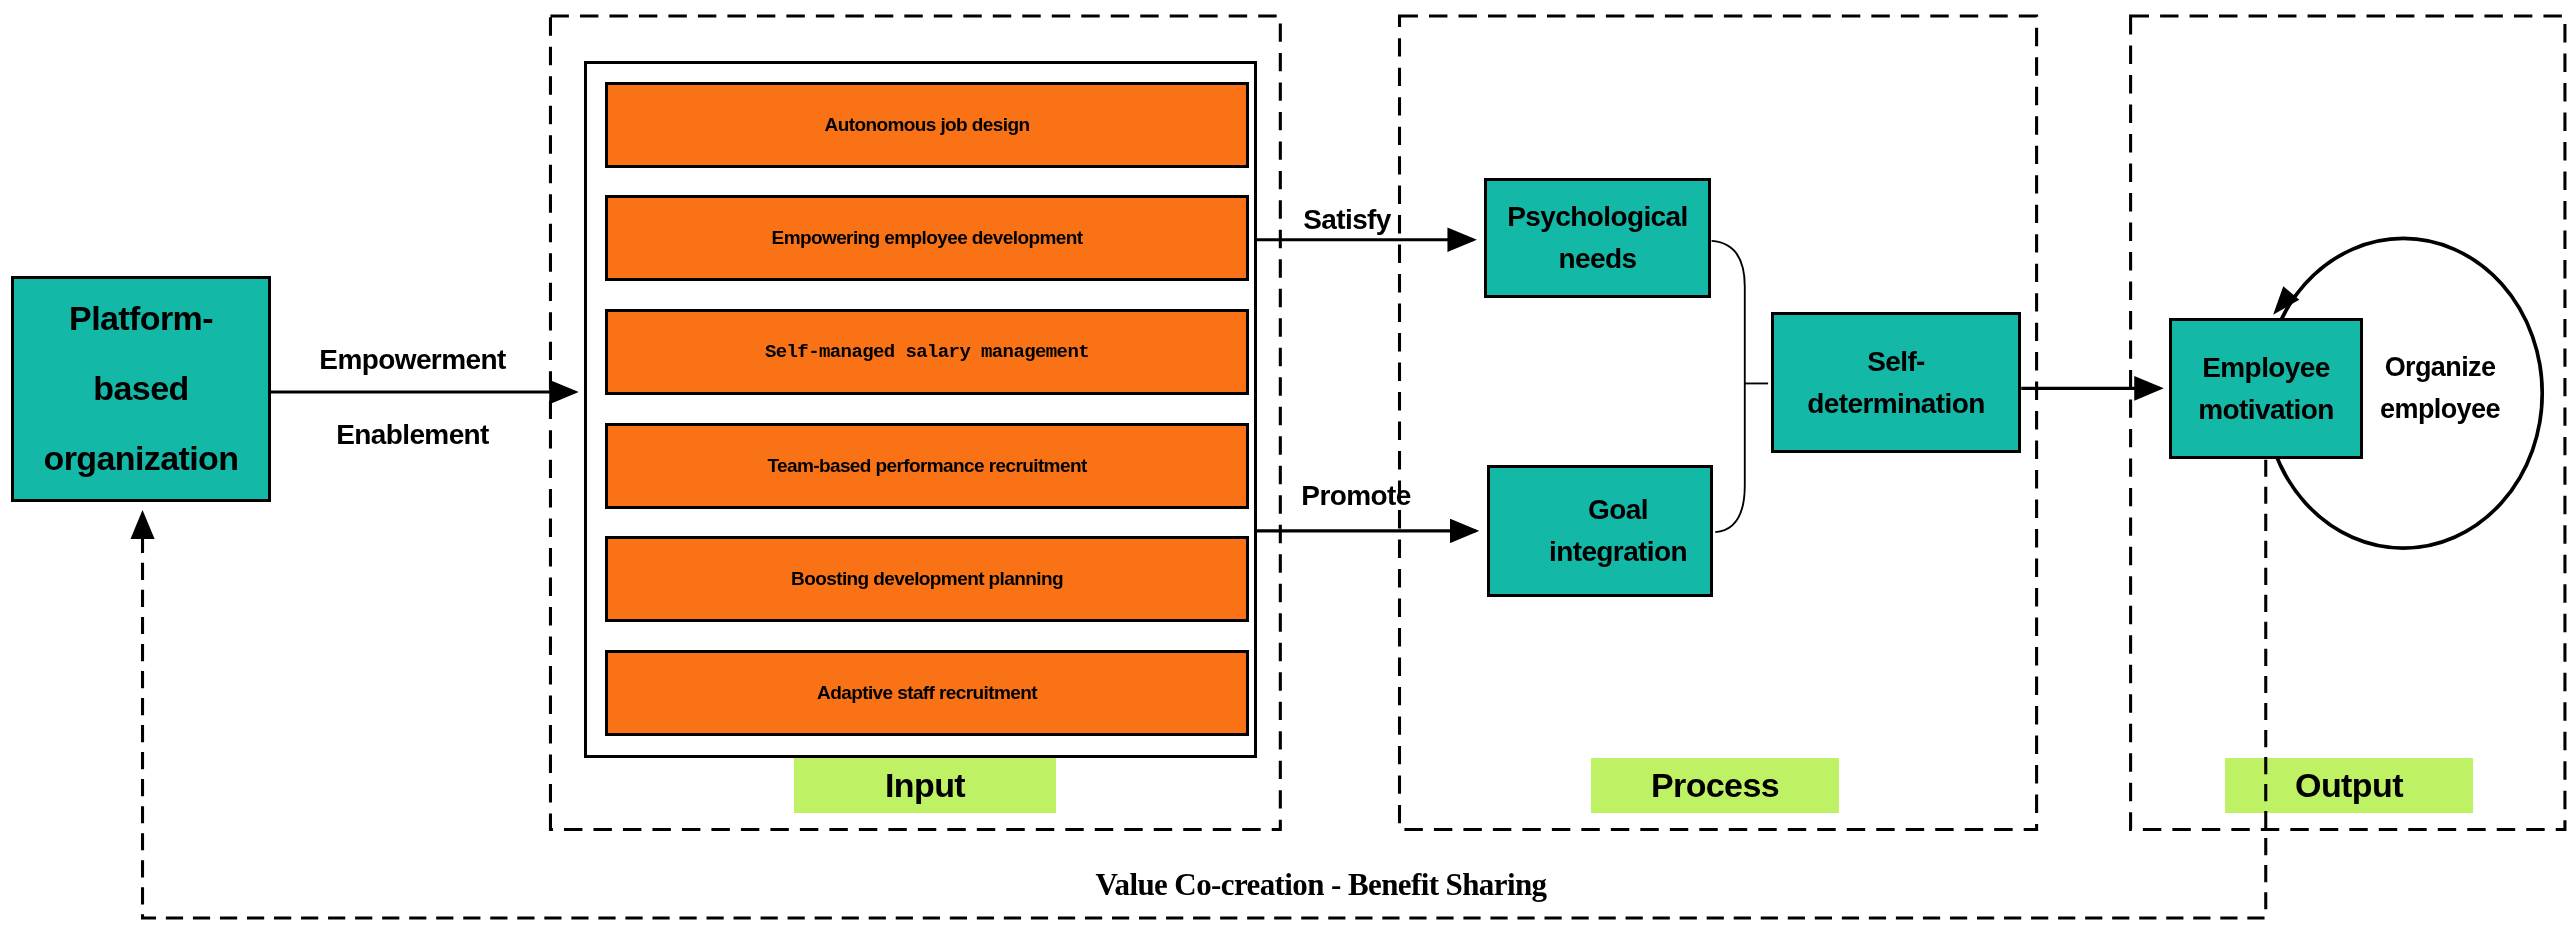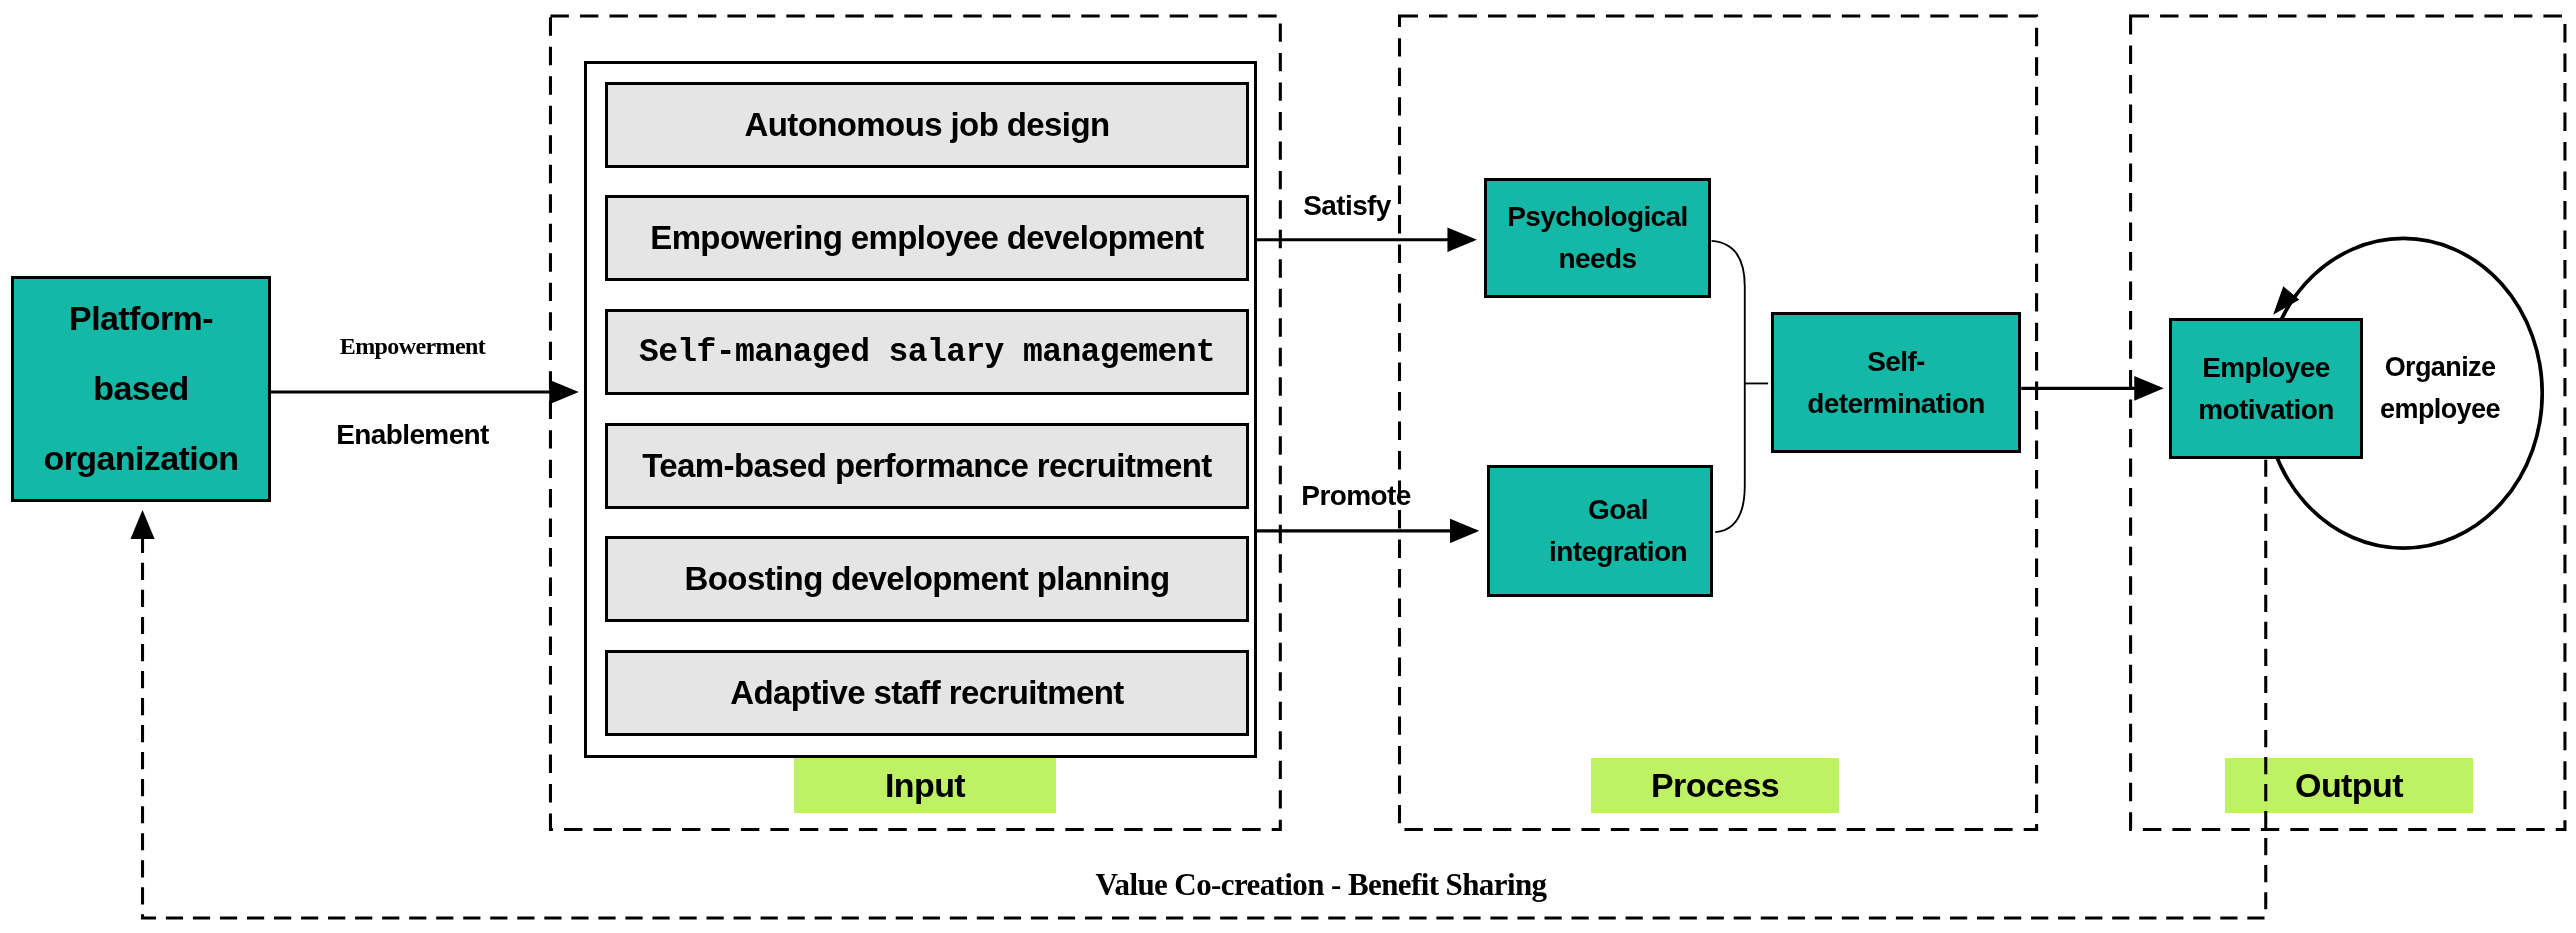--- a/index.html
+++ b/index.html
@@ -21,25 +21,25 @@
     position:absolute;
     background:#14b8a6;
     border:3.7px solid #000;
     display:flex;align-items:center;justify-content:center;
     text-align:center;
     white-space:pre-line;
     box-sizing:border-box;
   }
   .item-box{
     position:absolute;
-    background:#e5e5e5;
+    background:#f97316;
     border:3.1px solid #000;
     display:flex;align-items:center;justify-content:center;
     text-align:center;
-    font-size:33px;
+    font-size:19px;
     box-sizing:border-box;
   }
   .container-box{
     position:absolute;
     background:#ffffff;
     border:3.7px solid #000;
     box-sizing:border-box;
   }
   .free-label{
     position:absolute;
@@ -73,32 +73,32 @@
     <path d="M 2786 392 Q 2840 396 2840 466 L 2840 790 Q 2840 862 2792 866" fill="none" stroke="#000" stroke-width="3"></path>
     <path d="M 2840 624 L 2878 624" fill="none" stroke="#000" stroke-width="3"></path>
   </svg>
 
   <div class="html-layer">
 
     <div class="box" style="left:11px;top:276px;width:260px;height:226px;font-size:34px;line-height:2.05;">Platform-
 based
 organization</div>
 
-    <div class="free-label" style="left:271px;top:333px;width:283px;font-size:24px;font-family:Liberation Serif, serif;">Empowerment</div>
+    <div class="free-label" style="left:271px;top:344px;width:283px;font-size:28px;">Empowerment</div>
     <div class="free-label" style="left:271px;top:419px;width:283px;font-size:28px;">Enablement</div>
 
     <div class="container-box" style="left:584px;top:61px;width:673px;height:697px;"></div>
     <div class="item-box" style="left:605px;top:82px;width:644px;height:86px;">Autonomous job design</div>
     <div class="item-box" style="left:605px;top:195px;width:644px;height:86px;">Empowering employee development</div>
     <div class="item-box" style="left:605px;top:309px;width:644px;height:86px;font-family:Liberation Mono, monospace;">Self-managed salary management</div>
     <div class="item-box" style="left:605px;top:423px;width:644px;height:86px;">Team-based performance recruitment</div>
     <div class="item-box" style="left:605px;top:650px;width:644px;height:86px;">Adaptive staff recruitment</div>
     <div class="item-box" style="left:605px;top:536px;width:644px;height:86px;">Boosting development planning</div>
 
-    <div class="free-label" style="left:1281px;top:190px;width:132px;font-size:28px;">Satisfy</div>
+    <div class="free-label" style="left:1281px;top:204px;width:132px;font-size:28px;">Satisfy</div>
     <div class="free-label" style="left:1279px;top:480px;width:154px;font-size:28px;">Promote</div>
 
     <div class="box" style="left:1484px;top:178px;width:227px;height:120px;font-size:28px;line-height:1.5;">Psychological
 needs</div>
     <div class="box" style="left:1487px;top:465px;width:226px;height:132px;font-size:28px;line-height:1.5;padding-left:36px;">Goal
 integration</div>
     <div class="box" style="left:1771px;top:312px;width:250px;height:141px;font-size:28px;line-height:1.5;">Self-
 determination</div>
 
     <div class="box" style="left:2169px;top:318px;width:194px;height:141px;font-size:28px;line-height:1.5;">Employee

